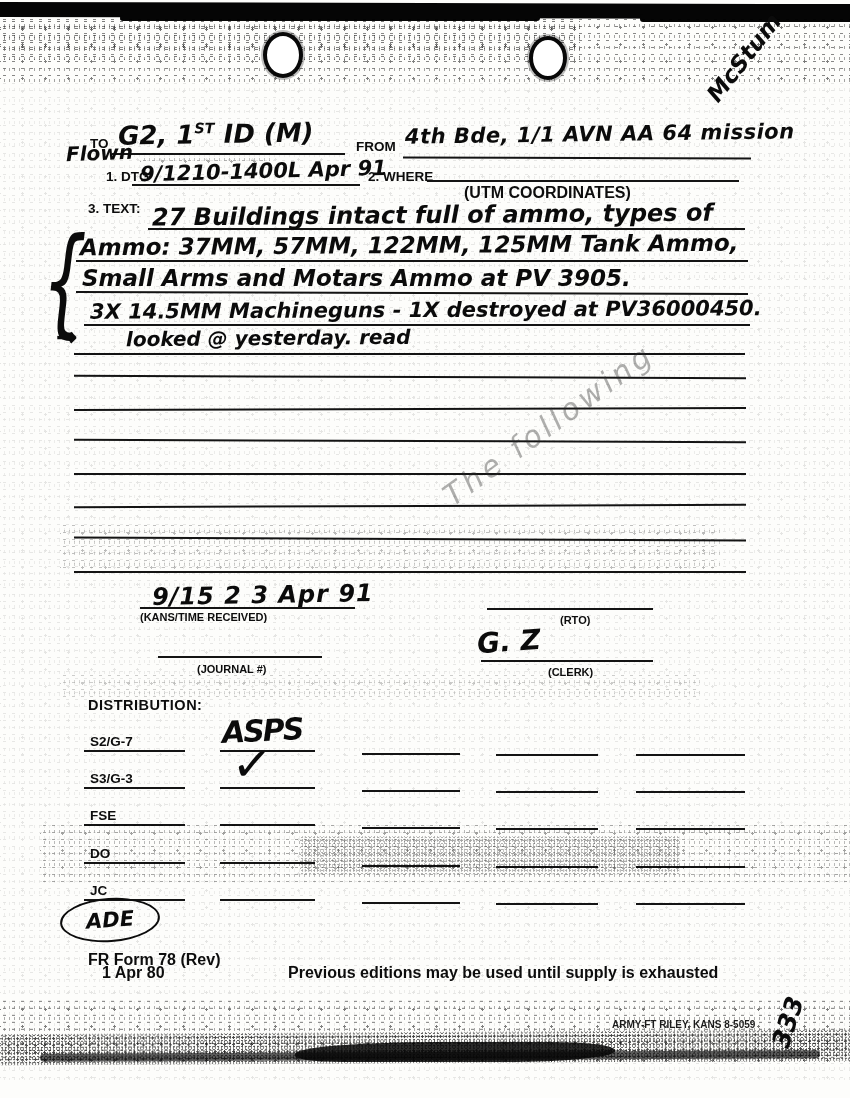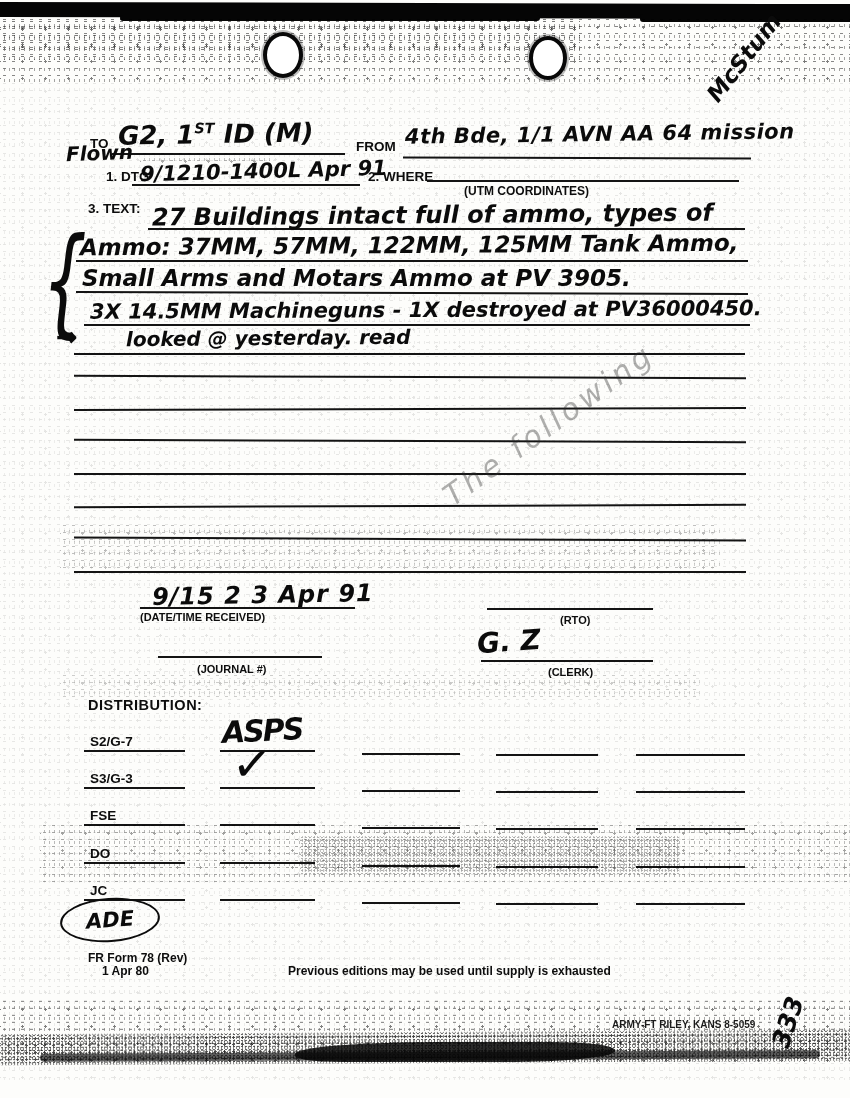--- a/index.html
+++ b/index.html
@@ -24,21 +24,21 @@
   }
   .scan-bar{position:absolute;background:#050505;}
   
   .title{
     position:absolute;font-weight:bold;font-size:27px;letter-spacing:2px;
     color:#0a0a0a;white-space:nowrap;
   }
   .lbl{position:absolute;font-weight:bold;color:#0d0d0d;white-space:nowrap;}
   .lbl.f13{font-size:13.5px;}
   .lbl.f11{font-size:11px;}
-  .lbl.f10{font-size:12px;}
+  .lbl.f10{font-size:16px;}
   .rule{position:absolute;height:2px;background:#141414;}
   .rule.thin{height:1.6px;}
   
   .hw{
     position:absolute;font-family:"DejaVu Sans",sans-serif;font-style:italic;
     color:#0b0b0b;white-space:nowrap;line-height:1;
   }
   .sup{font-size:.55em;vertical-align:super;margin-top:28px;}
   .ellipse{
     position:absolute;border:2.5px solid #0c0c0c;border-radius:50%;
@@ -110,21 +110,21 @@
   <div class="rule thin" style="left:74px;top:473px;width:672px;"></div>
   <div class="rule thin" style="left:74px;top:505px;width:672px;transform:rotate(-.2deg);"></div>
   <div class="rule thin" style="left:74px;top:538px;width:672px;transform:rotate(.25deg);"></div>
   <div class="rule thin" style="left:74px;top:571px;width:672px;"></div>
 
   <div class="hw faint" style="left:438px;top:487px;font-size:30px;letter-spacing:4px;transform:rotate(-36deg);transform-origin:left top;">The following</div>
   <div class="speckle" style="left:60px;top:522px;width:660px;height:52px;opacity:.28;"></div>
 
   <div class="hw" style="left:152px;top:583px;font-size:24px;font-weight:700;transform:rotate(-1deg);letter-spacing:1px;">9/15 2 3 Apr 91</div>
   <div class="rule" style="left:140px;top:607px;width:215px;"></div>
-  <div class="lbl f11" style="left:140px;top:611px;">(DATE/TIME RECEIVED)</div>
+  <div class="lbl f11" style="left:140px;top:611px;">(KANS/TIME RECEIVED)</div>
 
   <div class="rule" style="left:487px;top:608px;width:166px;"></div>
   <div class="lbl f11" style="left:560px;top:614px;">(RTO)</div>
 
   <div class="rule" style="left:158px;top:656px;width:164px;"></div>
   <div class="lbl f11" style="left:197px;top:663px;">(JOURNAL #)</div>
   <div class="speckle" style="left:60px;top:672px;width:640px;height:26px;opacity:.22;"></div>
 
   <div class="hw" style="left:477px;top:628px;font-size:28px;font-weight:700;transform:rotate(-4deg);">G. Z</div>
   <div class="rule" style="left:481px;top:660px;width:172px;"></div>

